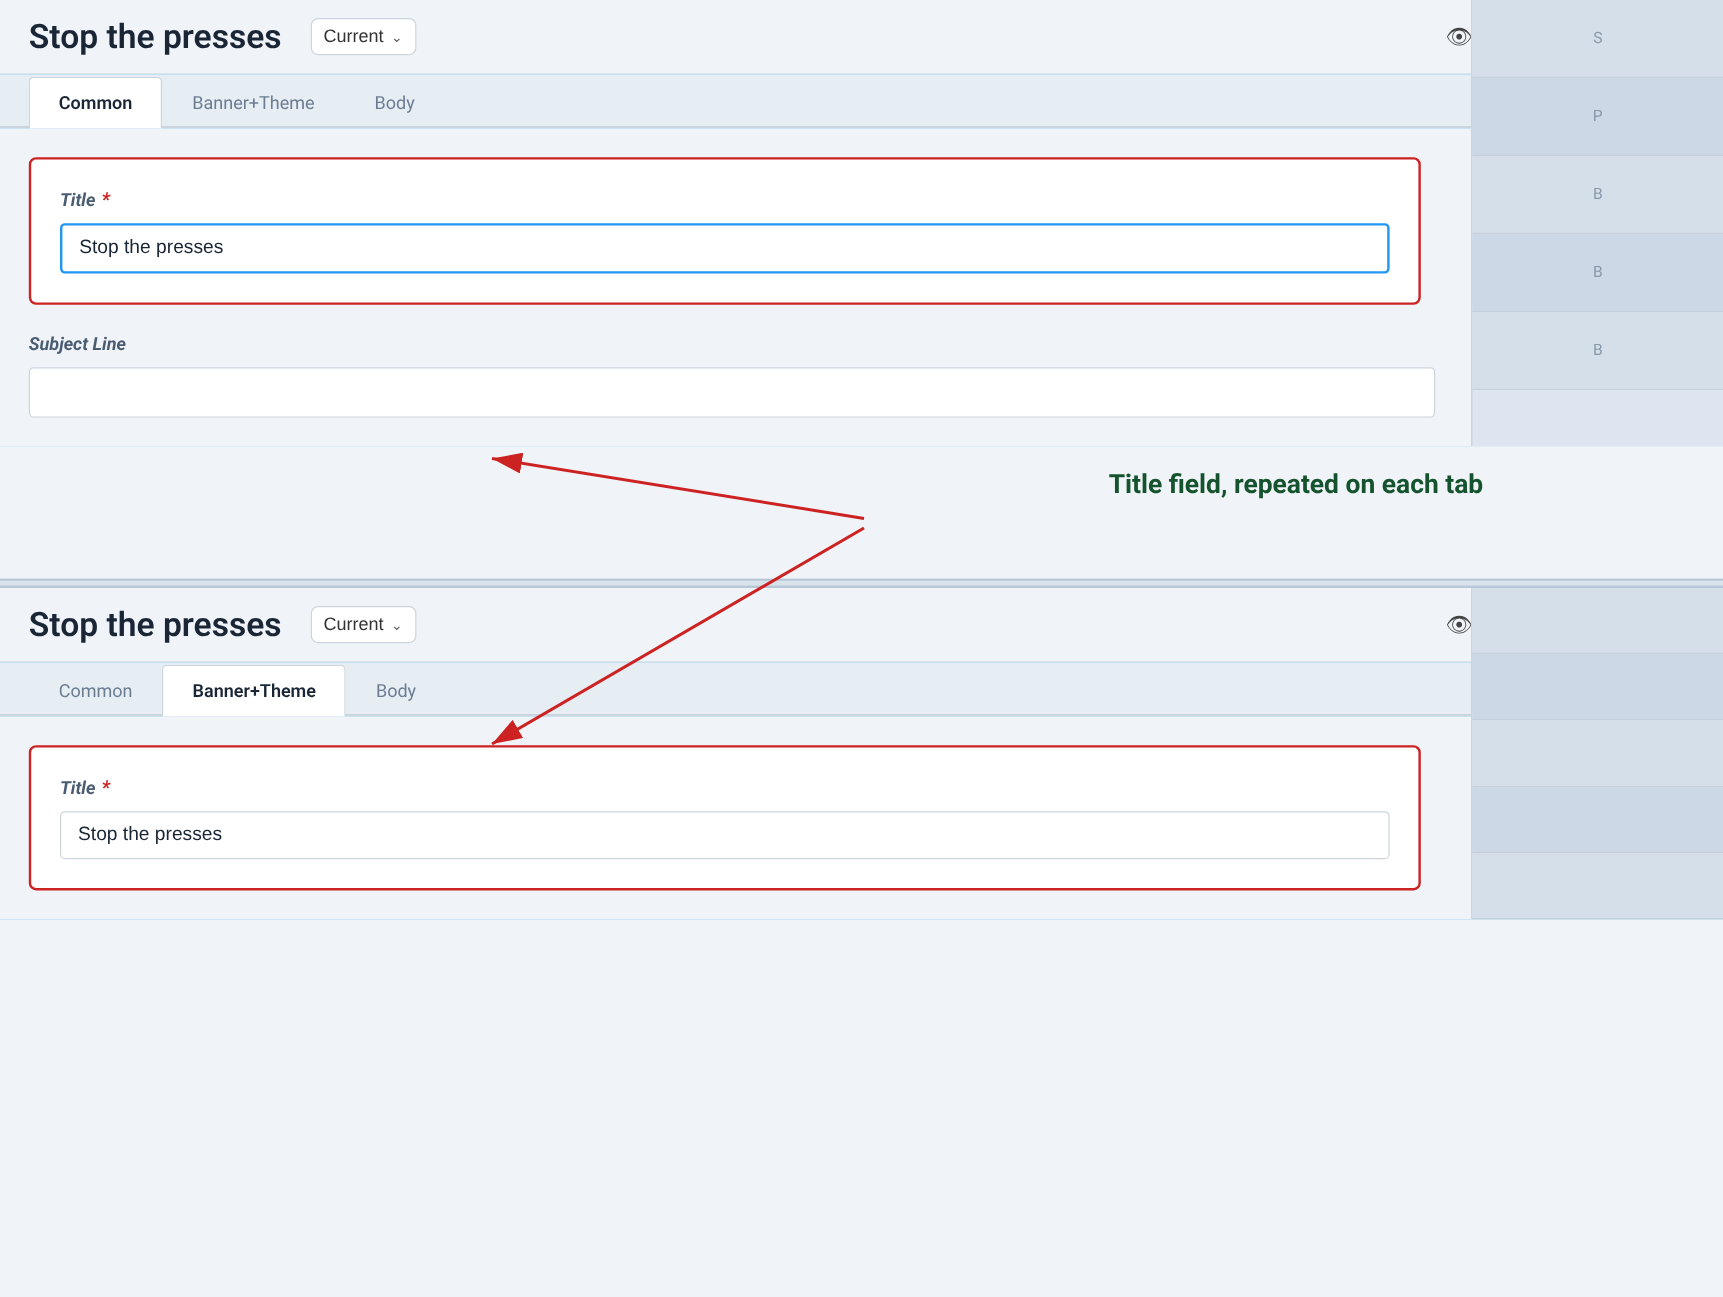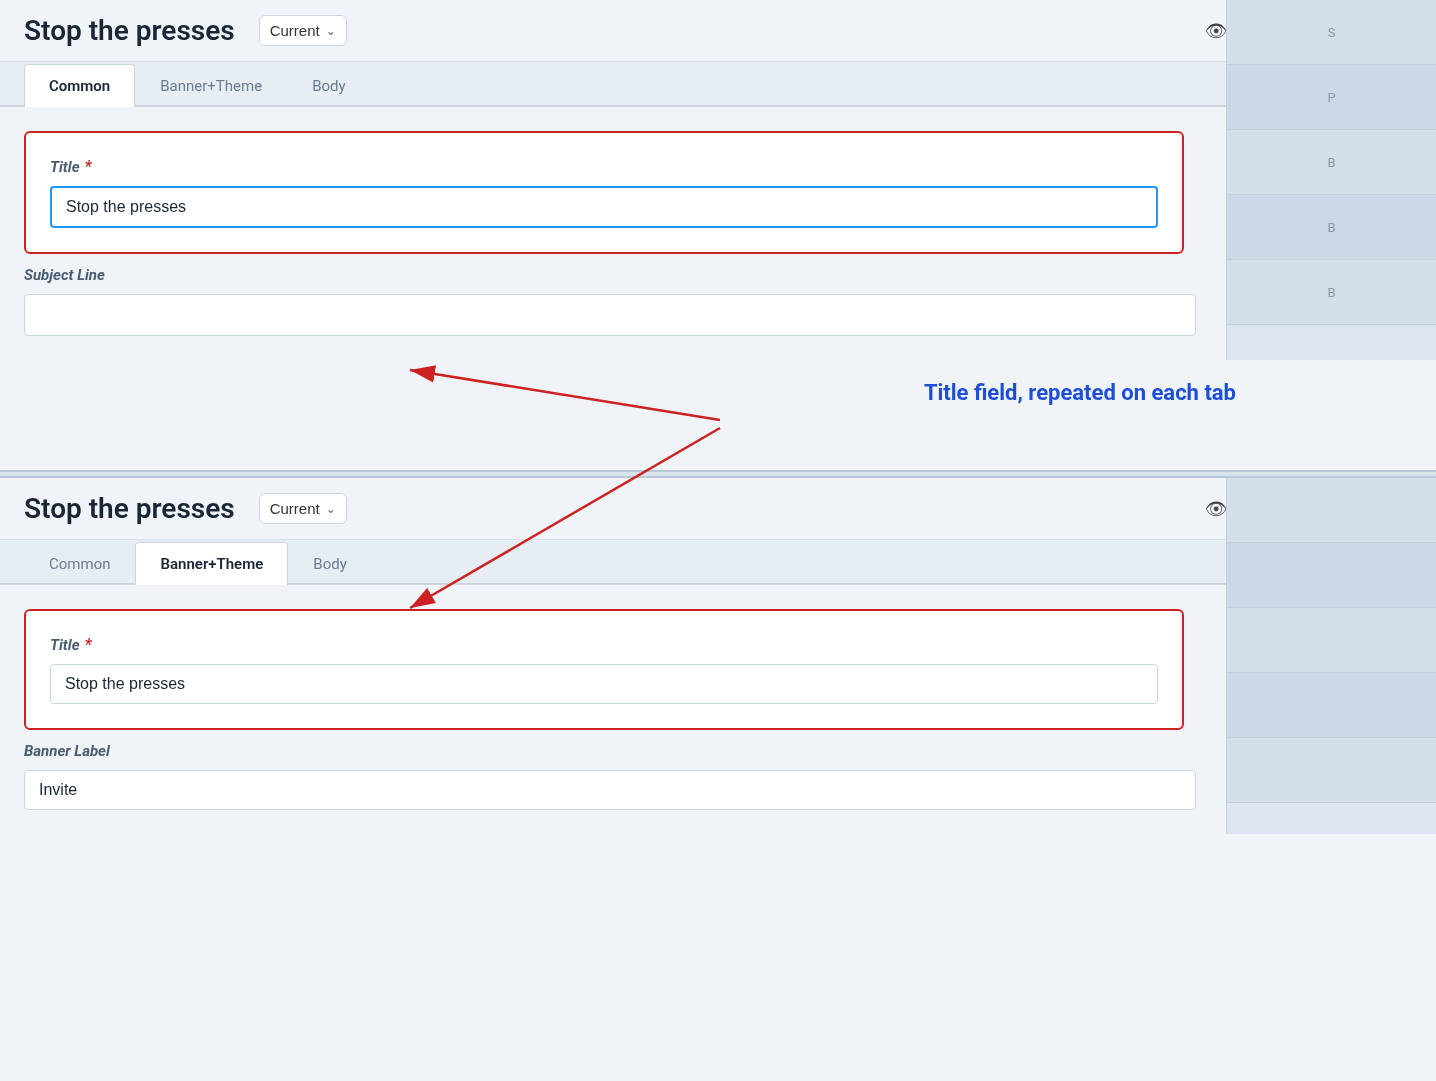--- a/index.html
+++ b/index.html
@@ -158,21 +158,21 @@
       border-radius: 4px;
       color: #1a2535;
       outline: none;
     }
 
     .text-input.focused {
       border: 2px solid #2196f3;
     }
 
     .subject-line-section {
-      margin-top: 12px;
+      margin-top: 24px;
     }
 
     
     .section-divider {
       height: 8px;
       background: #d8e3ec;
       border-top: 2px solid #b8c8d8;
       border-bottom: 2px solid #b8c8d8;
     }
 
@@ -265,21 +265,21 @@
 <div style="position:relative; height:110px; background:#f0f4f8; overflow:visible;">
   <svg style="position:absolute;left:0;top:0;width:100%;height:100%;overflow:visible;">
 
     <defs>
       <marker id="arrowhead1" markerWidth="10" markerHeight="7" refX="10" refY="3.5" orient="auto">
         <polygon points="0 0, 10 3.5, 0 7" fill="#cc2222"></polygon>
       </marker>
     </defs>
     <line x1="720" y1="60" x2="410" y2="10" stroke="#cc2222" stroke-width="2.5" marker-end="url(#arrowhead1)"></line>
   </svg>
-  <div style="position:absolute; right:200px; top:20px; color:#1d4ed8; font-size:22px; font-weight:700; max-width:380px; text-align:right;">
+  <div style="position:absolute; right:200px; top:20px; color:#14532d; font-size:22px; font-weight:700; max-width:380px; text-align:right;">
     <span>Title field, repeated on each tab</span>
   </div>
 </div>
 
 <div class="section-divider"></div>
 
 <div class="panel-section" style="position:relative;">
 
   <div class="header-bar">
     <h1 class="header-title">Stop the presses</h1>
@@ -314,26 +314,20 @@
   <div class="content-area" style="padding-right: 240px;">
 
     <div class="form-card highlighted">
       <div class="field-label">
         <span>Title</span>
         <span class="required-star">*</span>
       </div>
       <input class="text-input" type="text" value="Stop the presses" style="">
     </div>
 
-    <div class="subject-line-section">
-      <div class="field-label">
-        <span>Banner Label</span>
-      </div>
-      <input class="banner-label-input" type="text" value="Invite" style="">
-    </div>
   </div>
 
   <div style="position:absolute; right:0; top:0; bottom:0; width:210px; background:#dde6f0; border-left:1px solid #c5d0dc; display:flex; flex-direction:column;">
     <div style="height:65px; border-bottom:1px solid #c5d0dc; background:#d5dfe9;"></div>
     <div style="height:65px; border-bottom:1px solid #c5d0dc; background:#ccd8e6;"></div>
     <div style="height:65px; border-bottom:1px solid #c5d0dc; background:#d5dfe9;"></div>
     <div style="height:65px; border-bottom:1px solid #c5d0dc; background:#ccd8e6;"></div>
     <div style="height:65px; border-bottom:1px solid #c5d0dc; background:#d5dfe9;"></div>
   </div>
 

